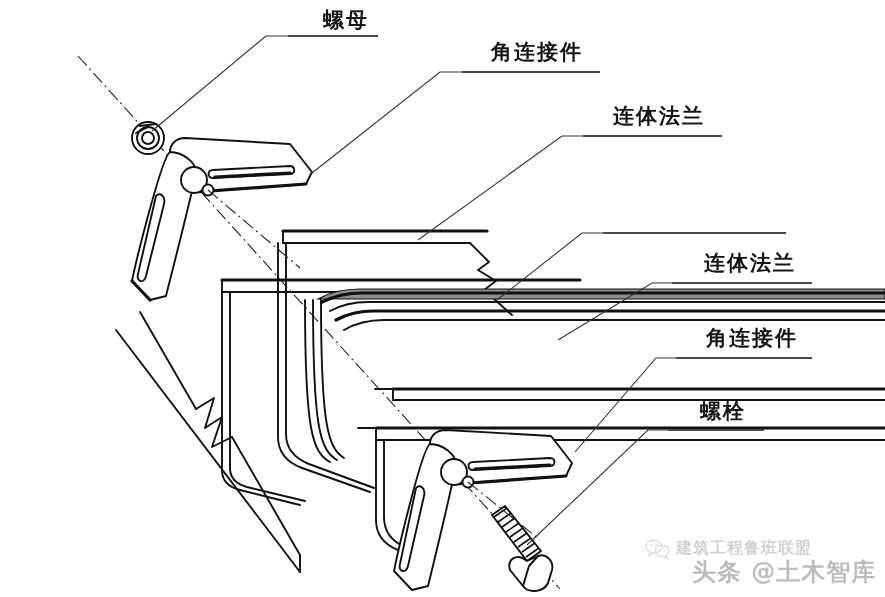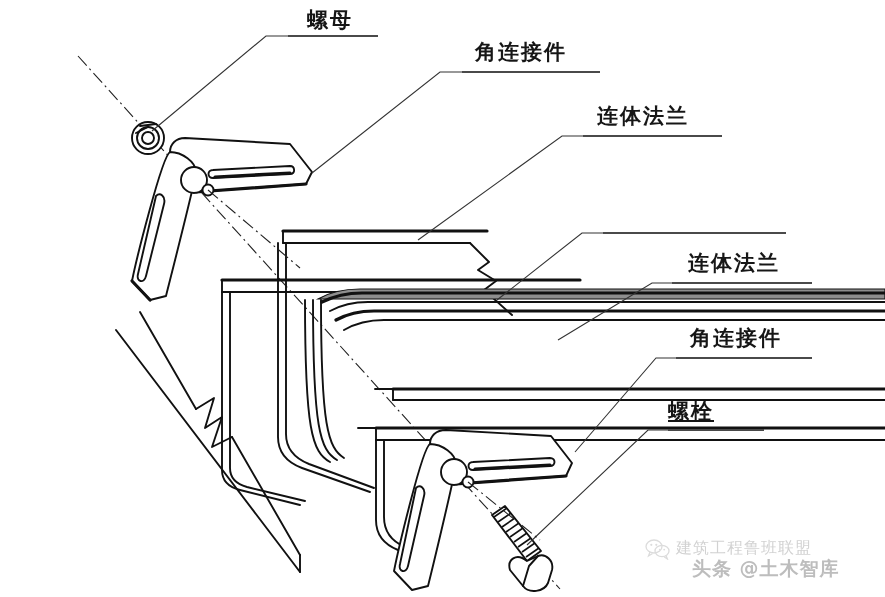--- a/index.html
+++ b/index.html
@@ -15,42 +15,43 @@
 
   .label {
     position:absolute;
     font-family:"DejaVu Sans", sans-serif;
     font-size:21px;
     font-weight:700;
     color:#161616;
     letter-spacing:2px;
     white-space:nowrap;
     line-height:1;
+    margin-left:16px;
   }
 
   .wm {
     position:absolute;
     white-space:nowrap;
     font-family:"DejaVu Sans", sans-serif;
     pointer-events:none;
   }
   .wm-channel {
     left:676px; top:538px;
     font-size:16px;
-    font-weight:400;
+    font-weight:700;
     color:#d2d2d2;
     letter-spacing:1px;
   }
   .wm-wechat-icon {
     left:645px; top:538px;
     width:26px; height:22px;
   }
   .wm-headline {
     left:692px; top:556px;
-    font-size:19px;
+    font-size:24px;
     font-weight:700;
     color:#bdbdbd;
     letter-spacing:1px;
   }
 </style>
 </head>
 <body>
 
 <div id="stage">
 
@@ -243,21 +244,21 @@
       <line class="uline" x1="676" y1="358" x2="812" y2="358"></line>
       <line class="uline" x1="668" y1="430" x2="764" y2="430"></line>
     </g>
   </svg>
 
   <div class="label" style="left:307px; top:10px;">螺母</div>
   <div class="label" style="left:475px; top:42px;">角连接件</div>
   <div class="label" style="left:597px; top:106px;">连体法兰</div>
   <div class="label" style="left:688px; top:253px;">连体法兰</div>
   <div class="label" style="left:690px; top:328px;">角连接件</div>
-  <div class="label" style="left:668px; top:401px;text-decoration:underline;">螺栓</div>
+  <div class="label" style="left:684px; top:401px;">螺栓</div>
 
   <svg class="wm wm-wechat-icon" viewBox="0 0 26 22">
     <ellipse cx="9" cy="8.5" rx="8" ry="6.5" fill="none" stroke="#dcdcdc" stroke-width="1.3"></ellipse>
     <path d="M 5 14 L 3.5 18 L 7.5 15.5" fill="none" stroke="#dcdcdc" stroke-width="1.3"></path>
     <circle cx="6.3" cy="6.8" r="1.1" fill="#dcdcdc"></circle>
     <circle cx="11.3" cy="6.8" r="1.1" fill="#dcdcdc"></circle>
     <ellipse cx="17" cy="13" rx="7" ry="5.6" fill="none" stroke="#dcdcdc" stroke-width="1.3"></ellipse>
     <path d="M 21 17.6 L 22.4 21 L 19 18.8" fill="none" stroke="#dcdcdc" stroke-width="1.3"></path>
     <circle cx="14.8" cy="11.6" r="0.95" fill="#dcdcdc"></circle>
     <circle cx="19.2" cy="11.6" r="0.95" fill="#dcdcdc"></circle>

